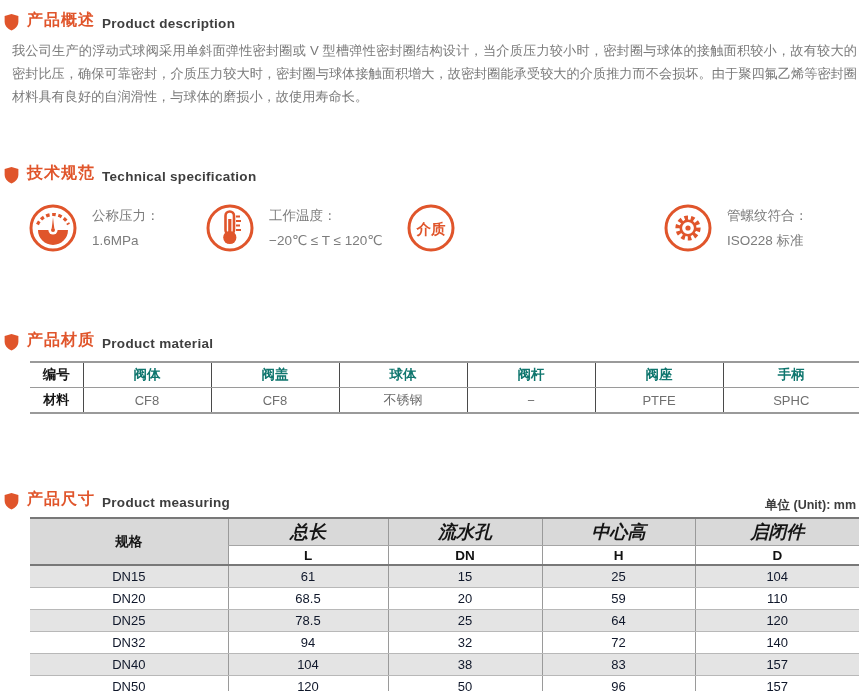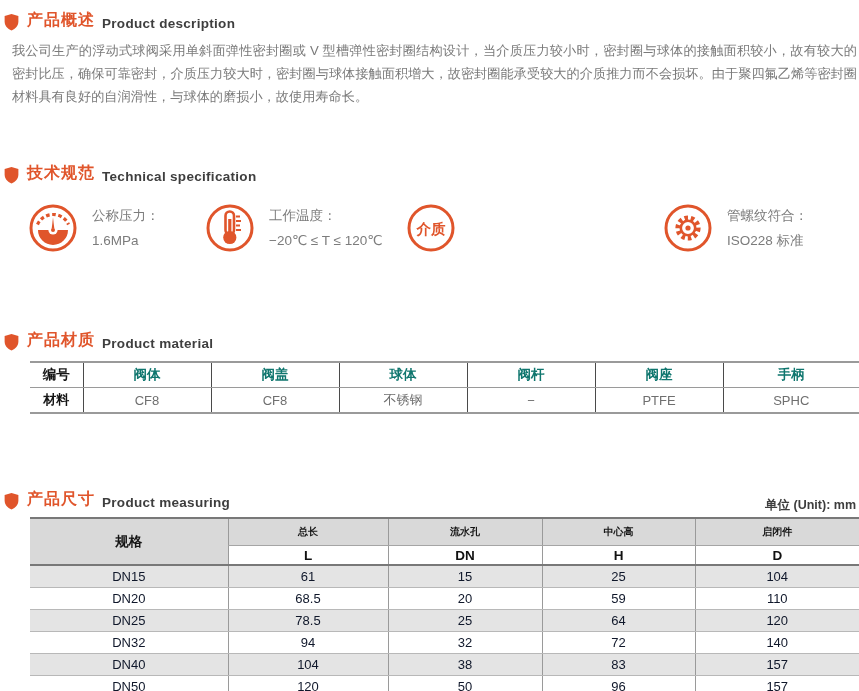--- a/index.html
+++ b/index.html
@@ -34,21 +34,21 @@
   .material-table td{color:#6f6f6f;font-size:13px;}
   .material-table .first{border-left:none;color:#151515;font-weight:bold;}
 
   
   .measuring-table{position:absolute;left:30px;top:517px;width:829px;
     border-top:2px solid #787878;border-bottom:1px solid #9a9a9a;}
   .measuring-table th,.measuring-table td{
     text-align:center;vertical-align:middle;padding:0;border-left:1px solid #9a9a9a;}
   .measuring-table .no-left{border-left:none;}
   .measuring-table .grp{height:26px;background:#d9d9d9;color:#151515;
-    font-weight:bold;font-size:10px;border-bottom:1px solid #a5a5a5;}
+    font-weight:bold;font-size:18px;border-bottom:1px solid #a5a5a5;font-style:italic;}
   .measuring-table .spec-head{background:#d9d9d9;color:#151515;font-weight:bold;
     font-size:13.5px;border-bottom:2px solid #787878;}
   .measuring-table .sub{height:18px;background:#ffffff;color:#111;
     font-weight:bold;font-size:13.5px;border-bottom:2px solid #787878;}
   .measuring-table tbody td{height:21px;font-size:13px;color:#0f172a;
     border-bottom:1px solid #b8b8b8;}
   .measuring-table tbody tr.alt td{background:#e4e4e4;}
 
   .unit-label{position:absolute;right:3px;top:497px;font-size:12.5px;
     font-weight:bold;color:#3e3e3e;text-align:right;}

